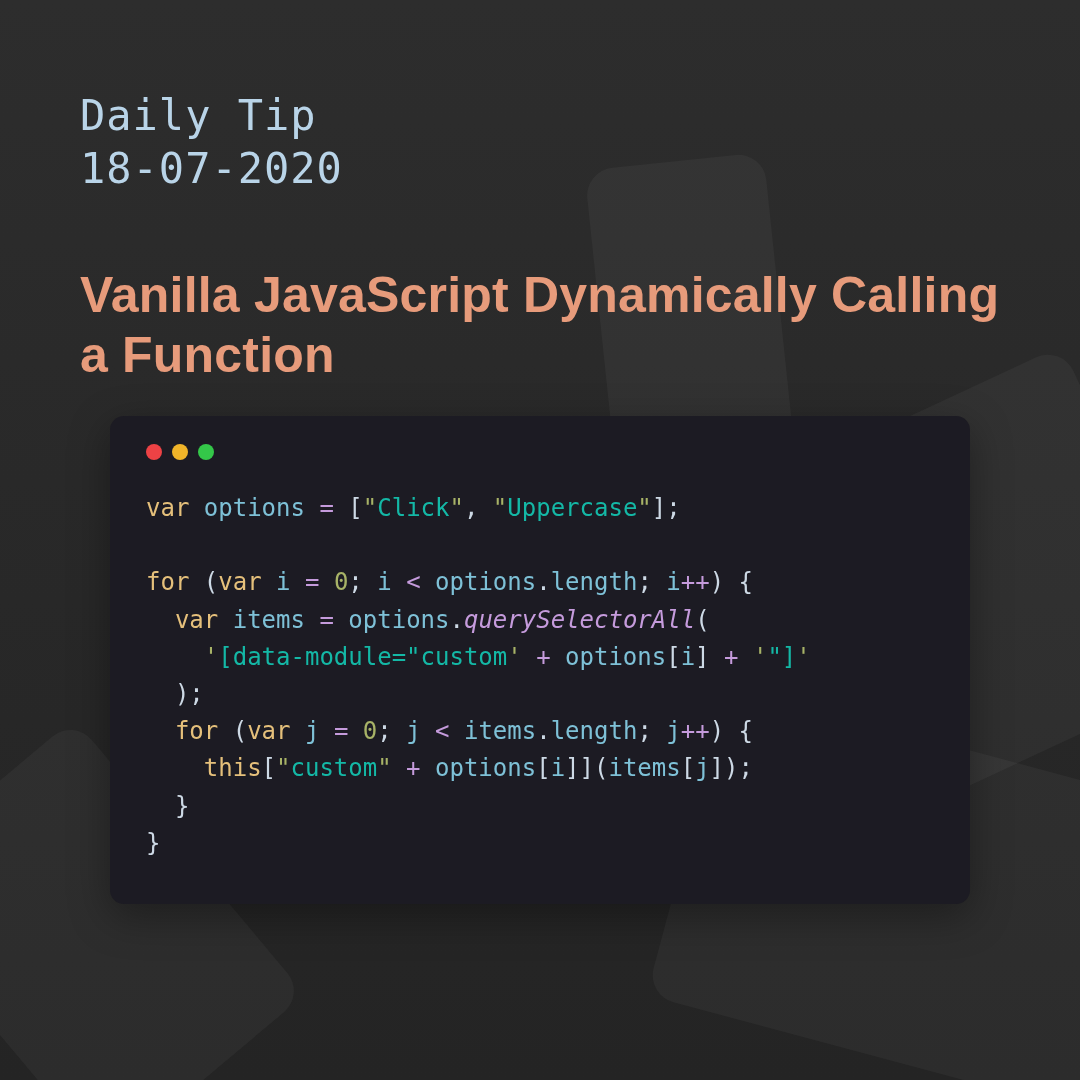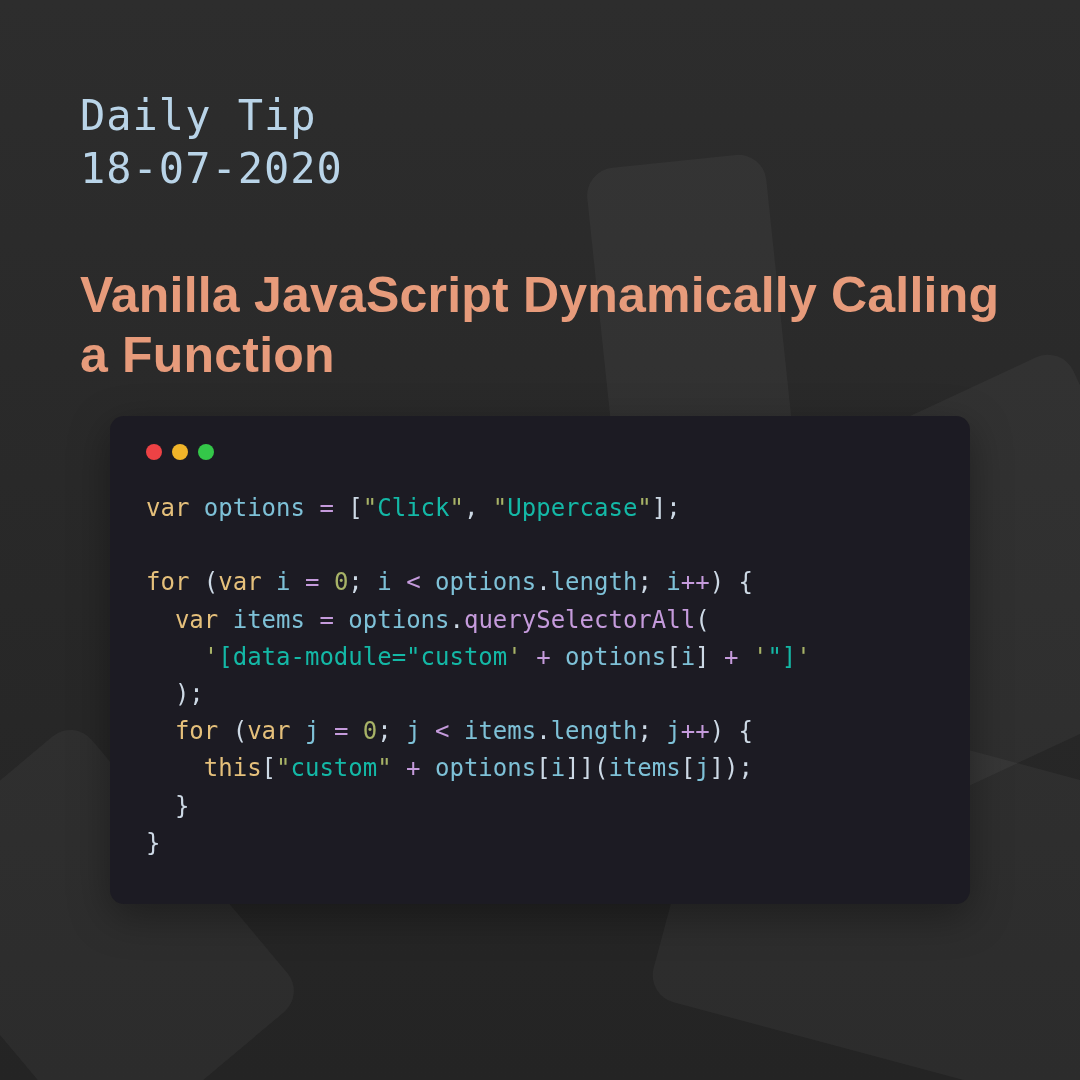--- a/index.html
+++ b/index.html
@@ -62,21 +62,21 @@
     color: #c9d1d9;
     white-space: pre;
   }
   .kw  { color: #e5c07b; margin-top: 10px; }         
   .id  { color: #7ec1d7; }         
   .op  { color: #c59bdc; }         
   .str { color: #14b8a6; }         
   .q   { color: #a8b367; }         
   .num { color: #a8b367; }         
   .pun { color: #cdd9e5; }         
-  .fn  { color: #c59bdc; }         
+  .fn  { color: #c59bdc; font-style: italic; }         
   .obj { color: #7ec1d7; }         
 </style>
 </head>
 <body>
 
 <div class="bg-shape s1"></div>
 <div class="bg-shape s2"></div>
 <div class="bg-shape s3"></div>
 <div class="bg-shape s4"></div>
 

